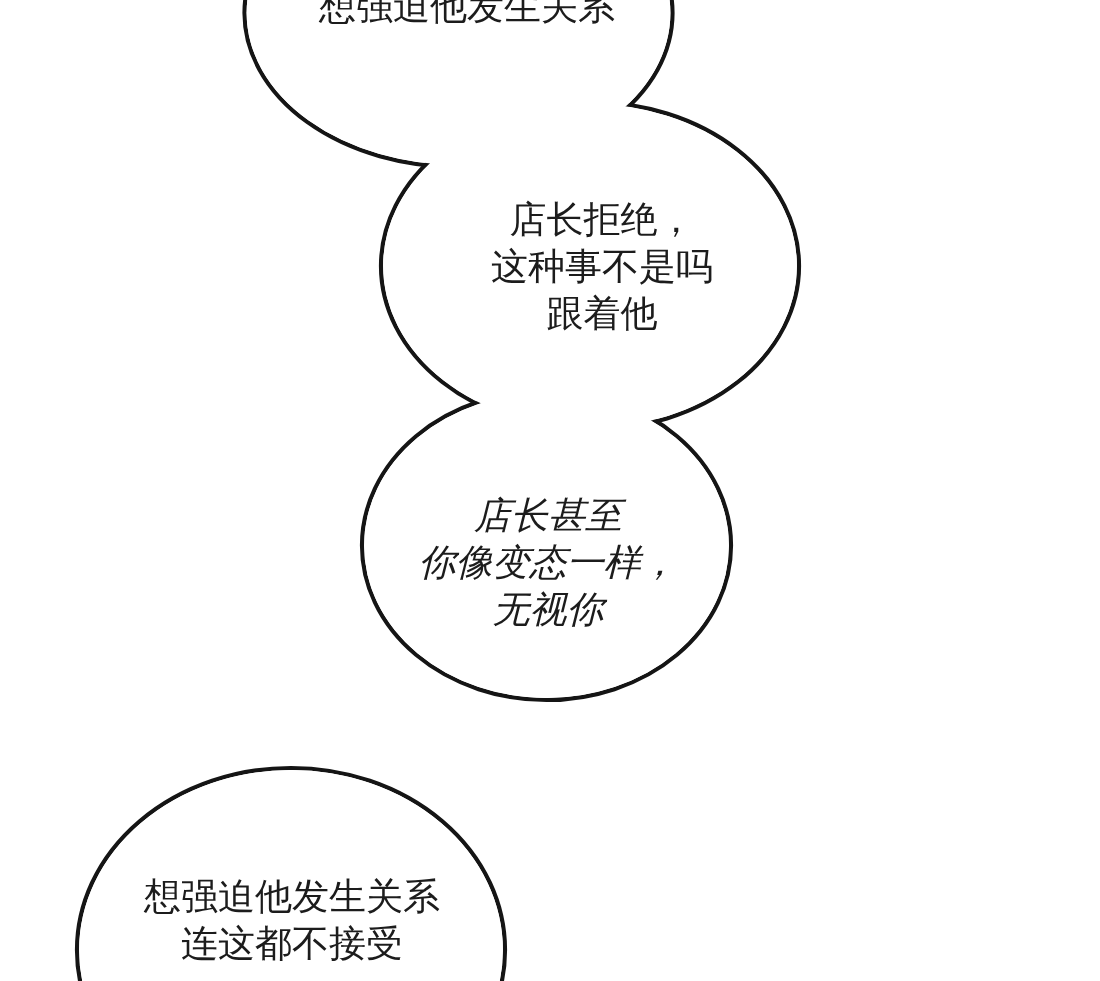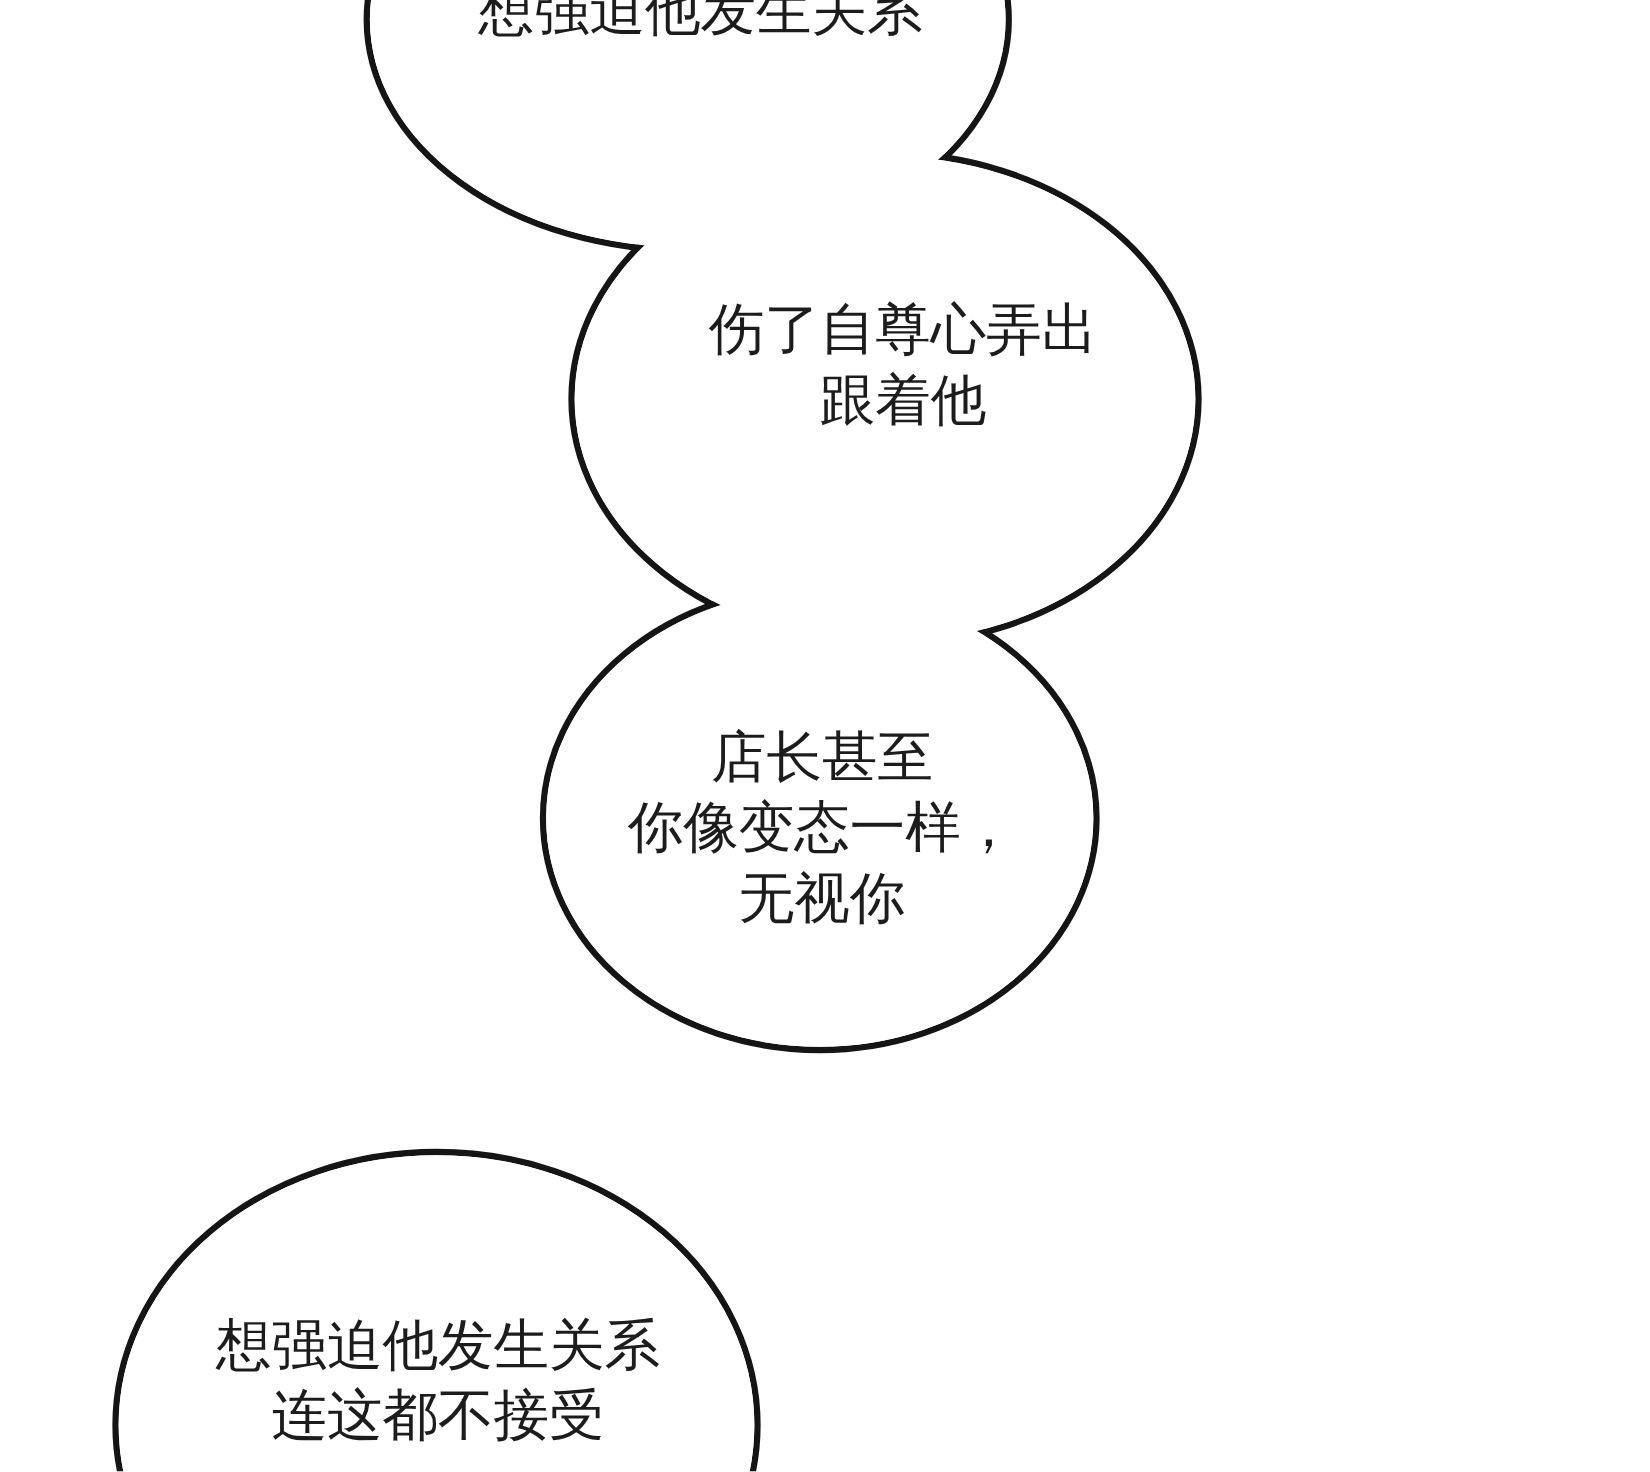--- a/index.html
+++ b/index.html
@@ -66,25 +66,26 @@
     <ellipse class="bubble-fill" cx="590" cy="266" rx="206.9" ry="161.9"></ellipse>
     <ellipse class="bubble-fill" cx="546.5" cy="545.5" rx="182.4" ry="152.4"></ellipse>
     <ellipse class="bubble-fill" cx="291" cy="950" rx="211.9" ry="179.9"></ellipse>
   </svg>
 
   <div class="bubble-text" style="left:467px; top:-17px;">
     <div>想强迫他发生关系</div>
   </div>
 
   <div class="bubble-text" style="left:602px; top:196px;">
-    <div>伤了自尊心弄出</div>
+    <div>店长拒绝，</div>
+    <div>这种事不是吗</div>
     <div>跟着他</div>
   </div>
 
-  <div class="bubble-text" style="left:548px; top:481px;">
+  <div class="bubble-text" style="left:548px; top:492px;font-style:italic;">
     <div>店长甚至</div>
     <div>你像变态一样，</div>
     <div>无视你</div>
   </div>
 
   <div class="bubble-text" style="left:292px; top:873px;">
     <div>想强迫他发生关系</div>
     <div>连这都不接受</div>
   </div>
 

